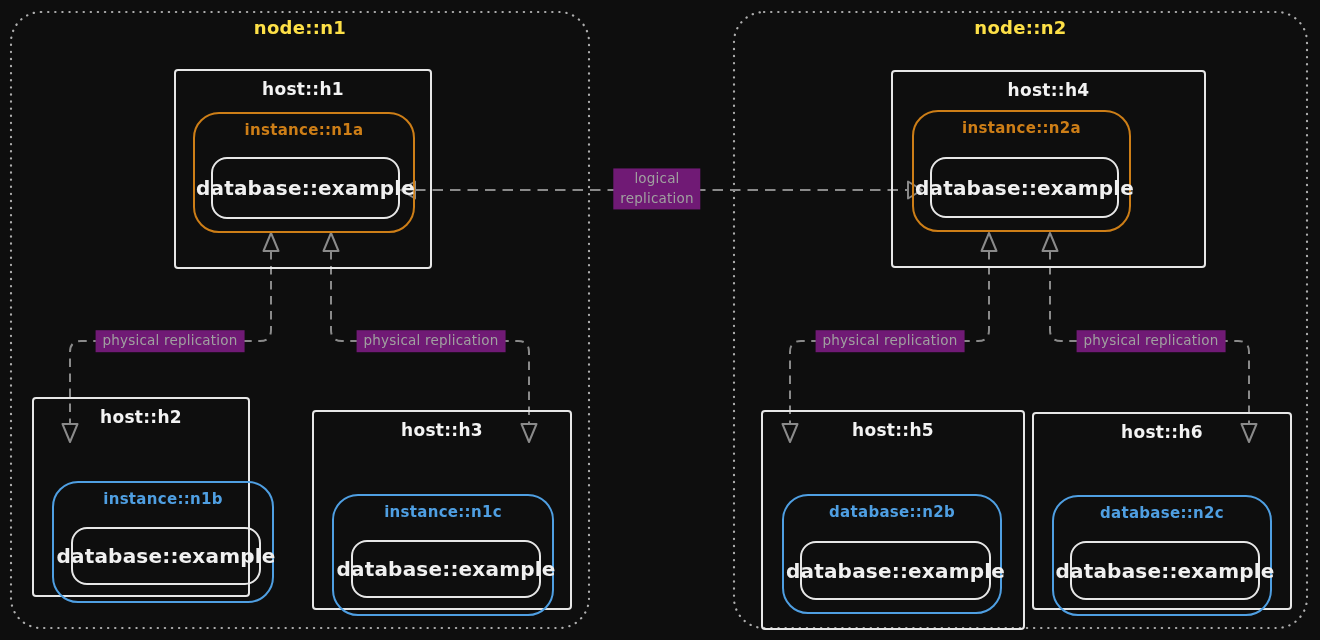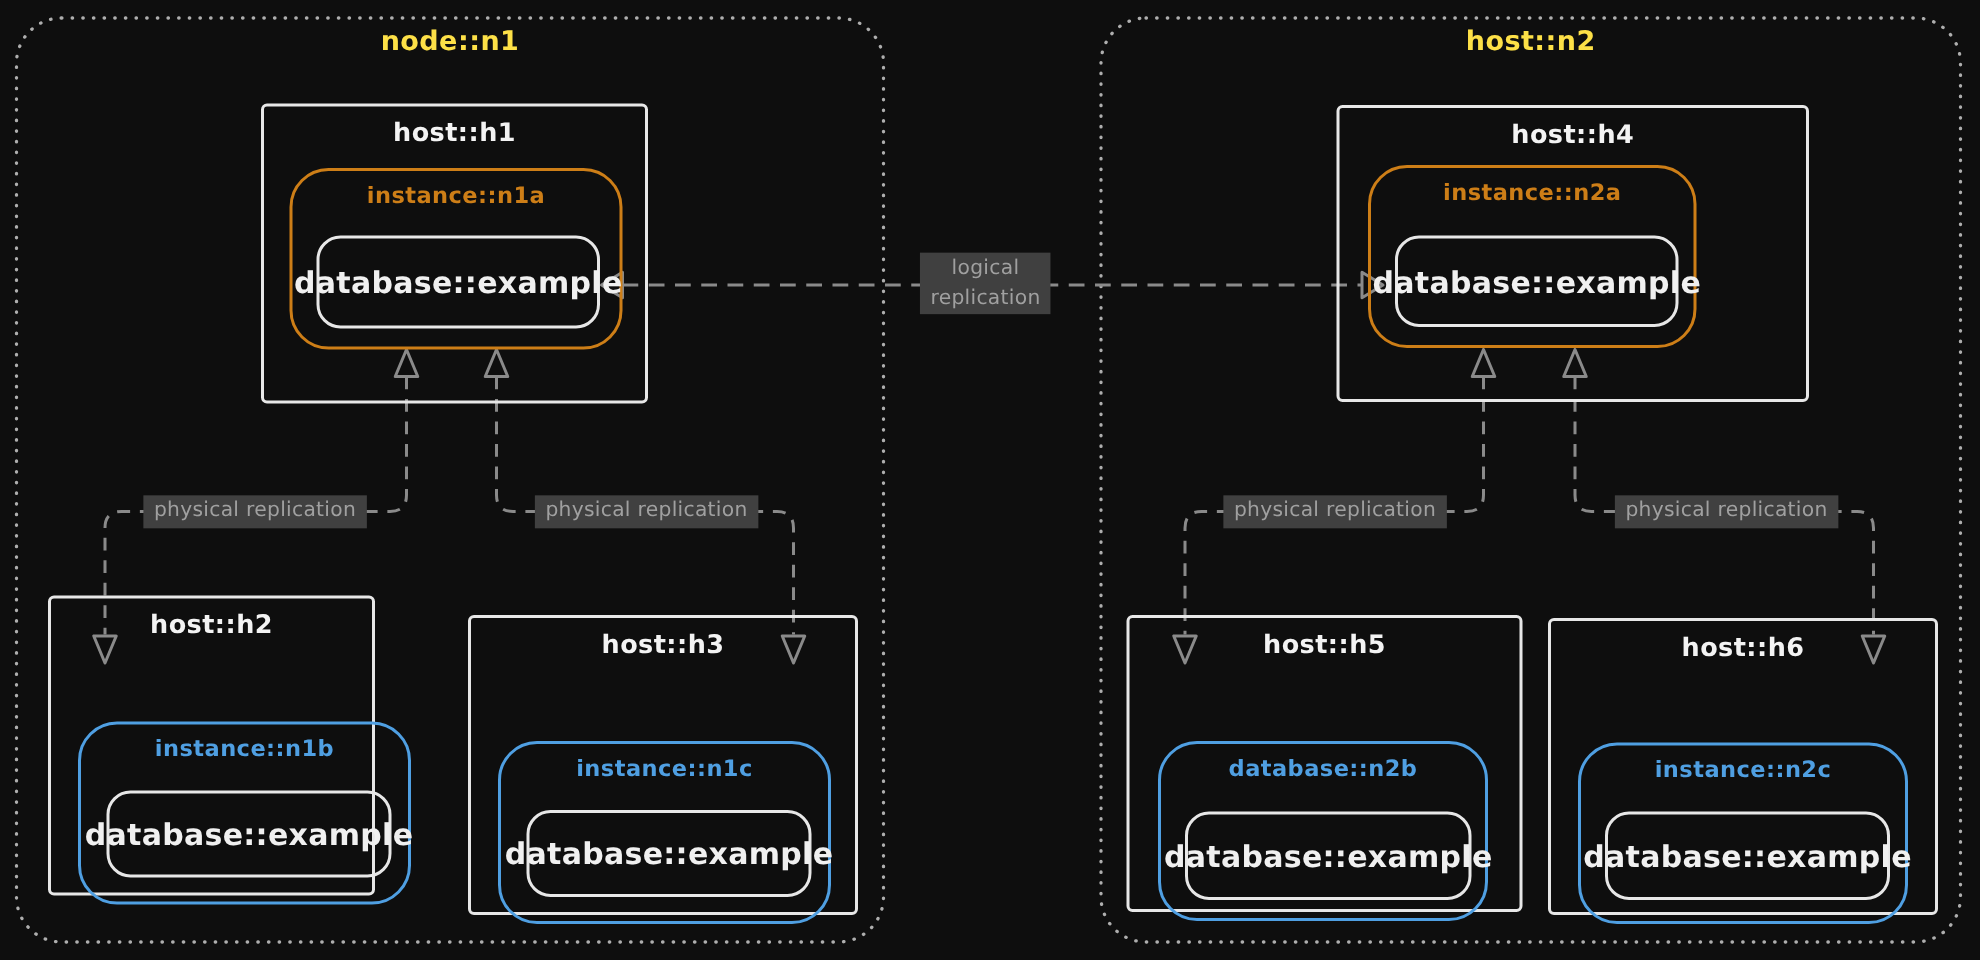--- a/index.html
+++ b/index.html
@@ -18,21 +18,21 @@
   .instance-blue > .instance-title { color:#4f9fe2; }
   .db-box { border:2px solid #e7e7e7; border-radius:16px;
             display:flex; align-items:center; justify-content:center; }
   .box-title { text-align:center; white-space:nowrap; }
   .node-title  { color:#fde047; font-size:18px; font-weight:600; padding-top:6px; letter-spacing:.3px; }
   .host-title  { color:#f3f3f3; font-size:17px; font-weight:600; padding-top:8px; letter-spacing:.3px; }
   .instance-title { font-size:15px; font-weight:700; padding-top:7px; letter-spacing:.3px; }
   .db-text { color:#f0f0f0; font-size:20px; font-weight:600; letter-spacing:.2px; white-space:nowrap; }
   .edge-label {
     position:absolute; transform:translate(-50%,-50%);
-    background:#404040; color:#a0a0a0; font-size:13.5px; line-height:1.45;
+    background:#701a75; color:#a0a0a0; font-size:13.5px; line-height:1.45;
     padding:1px 7px; white-space:nowrap; text-align:center; letter-spacing:.2px;
   }
   .edge-label span { display:block; }
 </style>
 </head>
 <body>
 
 <div class="canvas">
 
   <svg class="edge-layer" width="1320" height="640" viewBox="0 0 1320 640">
@@ -92,46 +92,46 @@
       <div class="box instance-box instance-blue" style="left:18px;top:38px;width:222px;height:122px">
         <div class="box-title instance-title">instance::n1c</div>
         <div class="box db-box" style="left:17px;top:44px;width:190px;height:58px">
           <span class="db-text">database::example</span>
         </div>
       </div>
     </div>
   </div>
 
   <div class="box node-box" style="left:733px;top:11px;width:575px;height:618px">
-    <div class="box-title node-title">host::n2</div>
+    <div class="box-title node-title">node::n2</div>
 
     <div class="box host-box" style="left:158px;top:59px;width:315px;height:198px">
       <div class="box-title host-title">host::h4</div>
       <div class="box instance-box instance-orange" style="left:19px;top:38px;width:219px;height:122px">
         <div class="box-title instance-title">instance::n2a</div>
         <div class="box db-box" style="left:16px;top:45px;width:189px;height:61px">
           <span class="db-text">database::example</span>
         </div>
       </div>
     </div>
 
-    <div class="box host-box" style="left:18px;top:399px;width:264px;height:198px">
+    <div class="box host-box" style="left:28px;top:399px;width:264px;height:220px">
       <div class="box-title host-title">host::h5</div>
       <div class="box instance-box instance-blue" style="left:19px;top:38px;width:220px;height:120px">
         <div class="box-title instance-title">database::n2b</div>
         <div class="box db-box" style="left:16px;top:45px;width:191px;height:59px">
           <span class="db-text">database::example</span>
         </div>
       </div>
     </div>
 
     <div class="box host-box" style="left:299px;top:401px;width:260px;height:198px">
       <div class="box-title host-title">host::h6</div>
       <div class="box instance-box instance-blue" style="left:18px;top:37px;width:220px;height:121px">
-        <div class="box-title instance-title">instance::n2c</div>
+        <div class="box-title instance-title">database::n2c</div>
         <div class="box db-box" style="left:16px;top:44px;width:190px;height:59px">
           <span class="db-text">database::example</span>
         </div>
       </div>
     </div>
   </div>
 
   <div class="edge-label" style="left:657px;top:189px">
     <span>logical</span>
     <span>replication</span>

